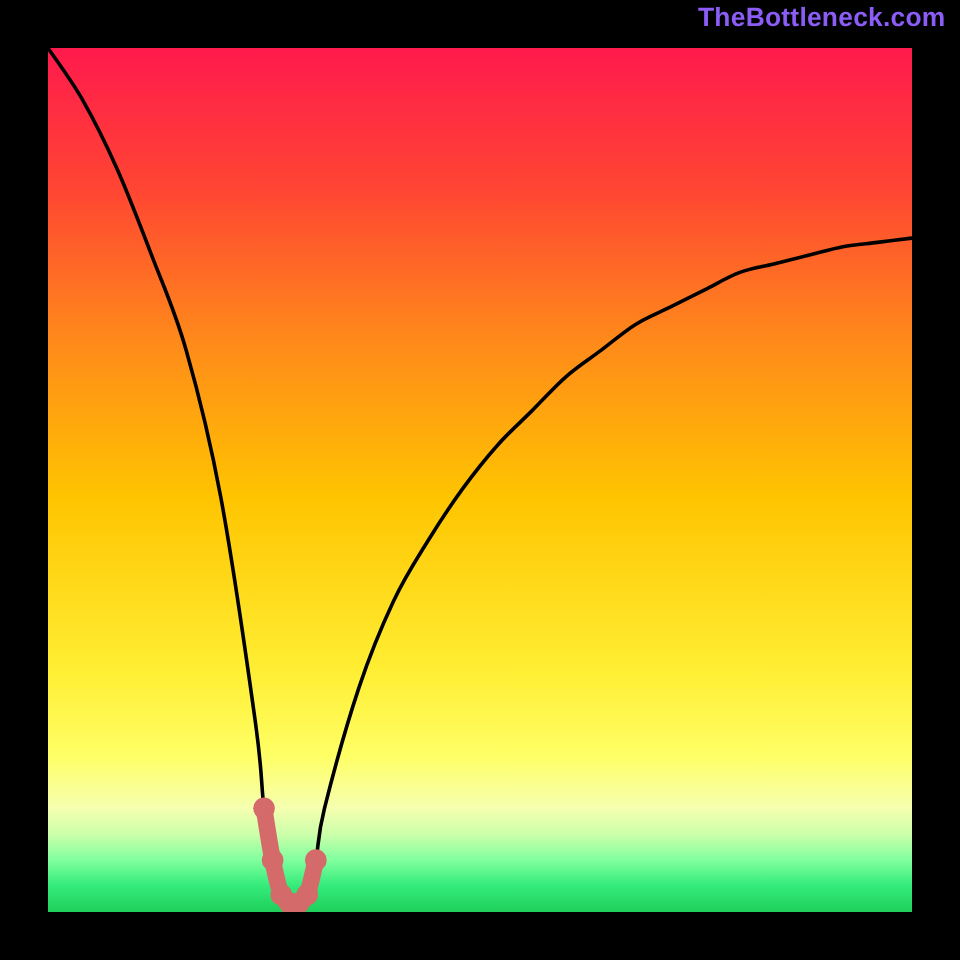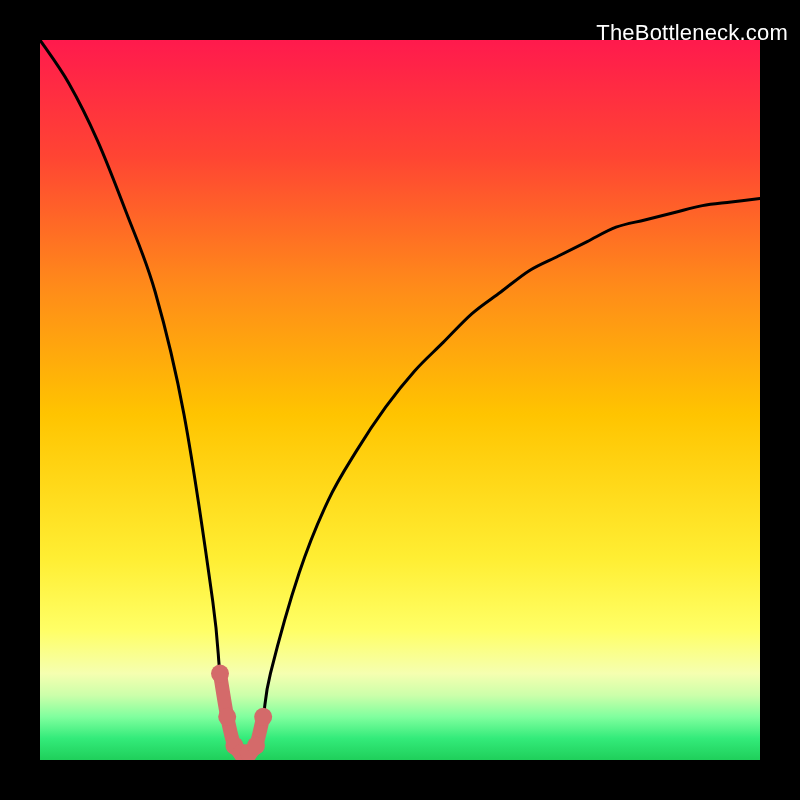--- a/index.html
+++ b/index.html
@@ -37,25 +37,25 @@
   svg.curve-layer {
     position: absolute;
     top: 0;
     left: 0;
     width: 720px;
     height: 720px;
     overflow: visible;
   }
   .watermark {
     position: absolute;
-    top: 20px;
+    top: 2px;
     right: 12px;
-    color: #ffffff;
+    color: #8b5cf6;
     font-size: 22px;
-    font-weight: 400;
+    font-weight: 700;
     letter-spacing: 0.2px;
   }
 </style>
 </head>
 <body>
 
 <div class="frame">
   <div class="watermark">TheBottleneck.com</div>
 
   <div class="plot-area">

